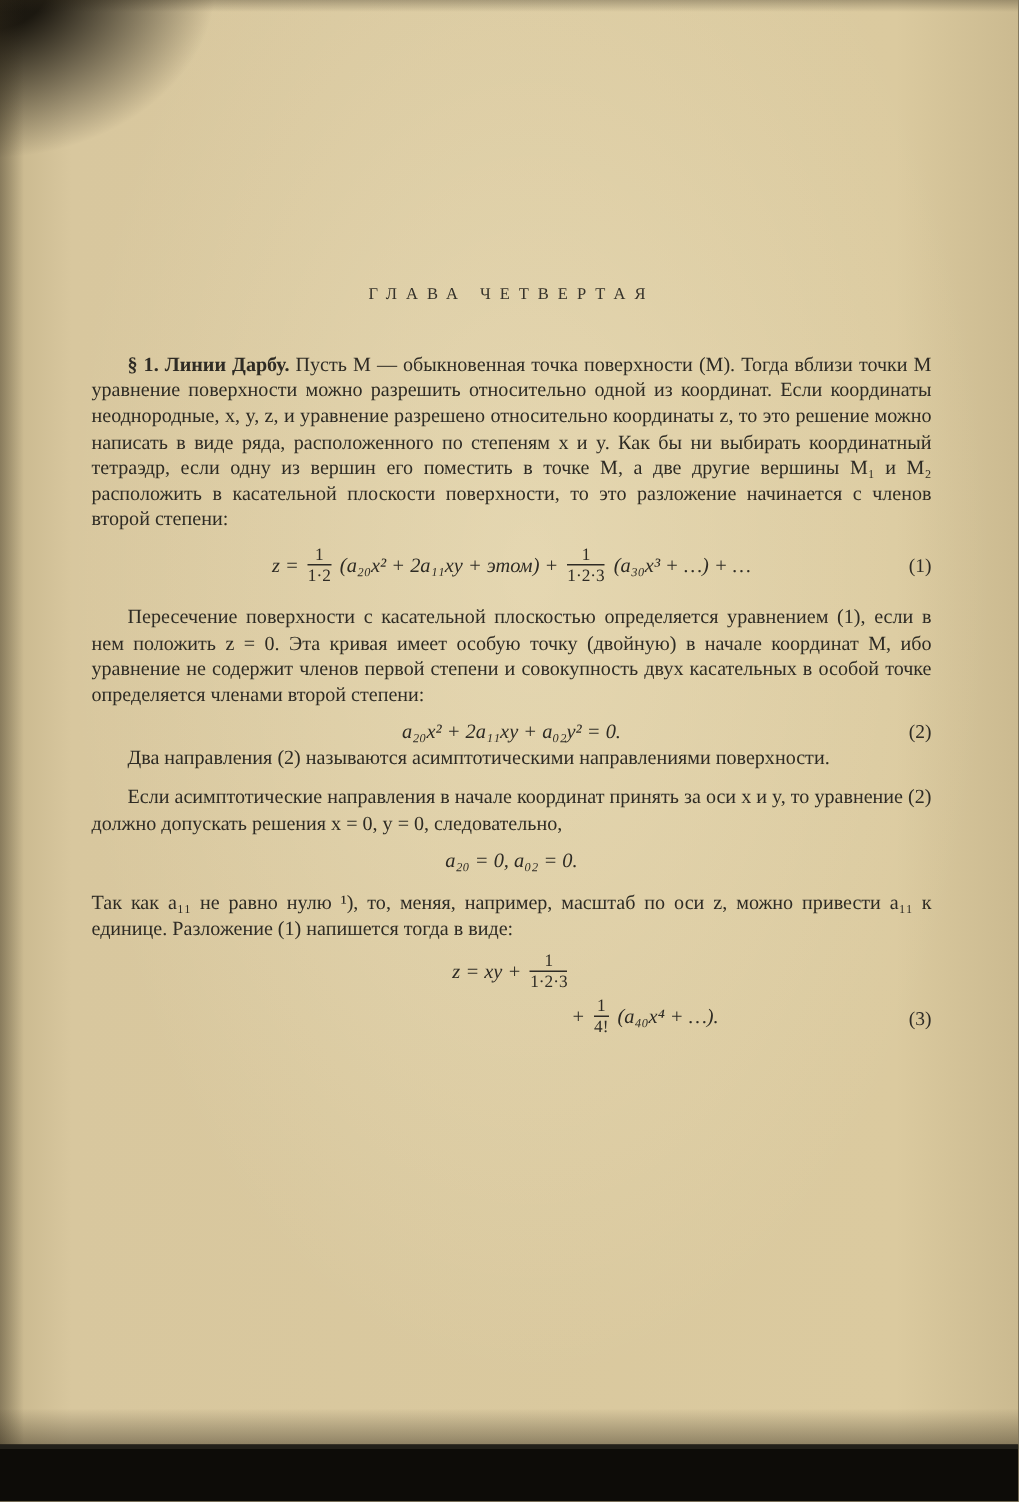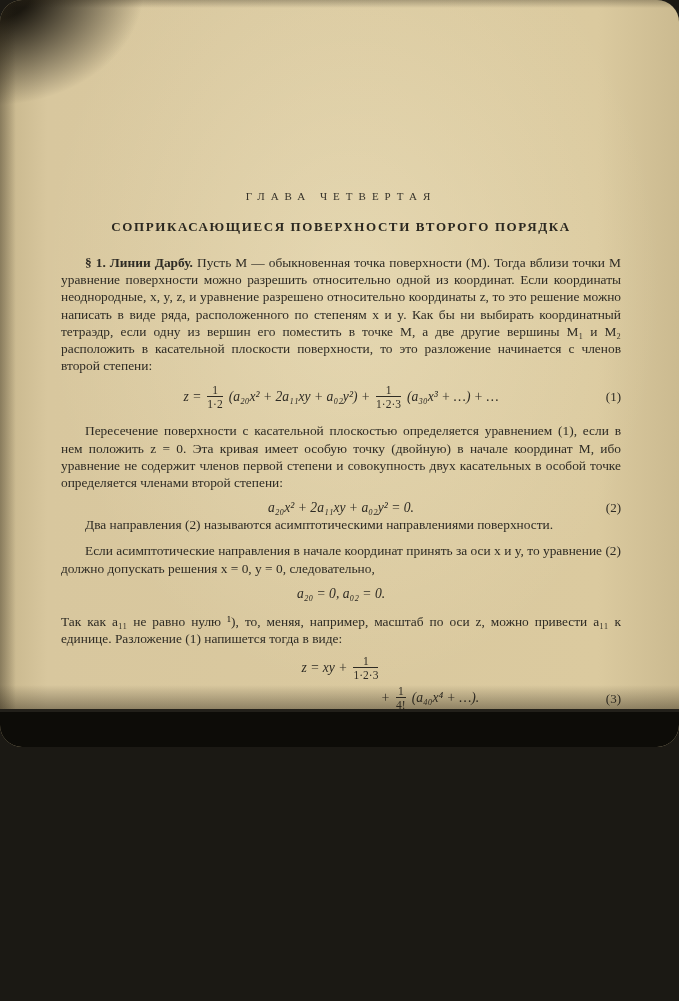--- a/index.html
+++ b/index.html
@@ -1,27 +1,26 @@
 <!DOCTYPE html>
 <html><head>
 <meta charset="utf-8">
 <style>
   * { margin:0; padding:0; box-sizing:border-box; }
   html,body { background:#1b1914; }
   body { width:679px; height:1001px; }
 
   .page {
-    position:relative; width:679px; height:747px; overflow:hidden;
+    position:relative; width:679px; height:1001px; overflow:hidden;
     background:
       radial-gradient(ellipse at 52% 38%, rgba(255,248,220,0.30), rgba(255,248,220,0) 62%),
       linear-gradient(to right, #c6b58b 0%, #d8c79e 7%, #dbca9f 88%, #cbba90 100%);
     background-color:#d8c79e;
     font-family:"Liberation Serif", serif;
     color:#2e2b24;
-    border-radius:22px;
   }
 
   .corner-tl {
     position:absolute; top:0; left:0; width:150px; height:110px; pointer-events:none;
     background: radial-gradient(ellipse at -5% -10%, rgba(18,15,9,0.95) 18%, rgba(18,15,9,0.0) 68%);
   }
   .edge-left {
     position:absolute; top:0; left:0; width:16px; height:100%; pointer-events:none;
     background: linear-gradient(to right, rgba(45,38,24,0.40), rgba(45,38,24,0));
   }
@@ -51,21 +50,21 @@
   .title {
     margin-top:17px; text-align:center; font-size:13px; font-weight:bold;
     letter-spacing:1.6px; color:#2b2820;
   }
 
   .content p {
     font-size:13.4px; line-height:17.2px; text-align:justify;
     color:#2e2b24;
   }
   .indent { text-indent:24px; }
-  .first-para { margin-top:19px; }
+  .first-para { margin-top:32px; }
   .lead-bold { font-weight:bold; }
 
   .equation {
     position:relative; text-align:center; font-style:italic;
     font-size:13.6px; line-height:16px;
   }
   .eq-row { display:inline-flex; align-items:center; gap:4px; }
   .eq-no {
     position:absolute; right:0; top:50%; transform:translateY(-50%);
     font-style:normal; font-size:13px;
@@ -97,32 +96,31 @@
 </style>
 </head>
 <body>
 
 <div class="page">
 
   <div class="content">
 
     <div class="chapter">ГЛАВА ЧЕТВЕРТАЯ</div>
 
-    <div class="title">СОПРИКАСАЮЩИЕСЯ ПОВЕРХНОСТИ ВТОРОГО ПОРЯДКА</div>
 
     <p class="indent first-para"><span class="lead-bold">§ 1. Линии Дарбу.</span><span> Пусть M — обыкновенная точка поверхности (M). Тогда вблизи точки M уравнение поверхности можно разрешить относительно одной из координат. Если координаты неоднородные, x, y, z, и уравнение разрешено относительно координаты z, то это решение можно написать в виде ряда, расположенного по степеням x и y. Как бы ни выбирать координатный тетраэдр, если одну из вершин его поместить в точке M, а две другие вершины M₁ и M₂ расположить в касательной плоскости поверхности, то это разложение начинается с членов второй степени:</span></p>
 
     <div class="equation eq1">
       <span class="eq-row">
         <span>z =</span>
         <span class="frac">
           <span class="num">1</span>
           <span class="den">1·2</span>
         </span>
-        <span>(a₂₀x² + 2a₁₁xy + a₀₂y²) +</span>
+        <span>(a₂₀x² + 2a₁₁xy + этом) +</span>
         <span class="frac">
           <span class="num">1</span>
           <span class="den">1·2·3</span>
         </span>
         <span>(a₃₀x³ + …) + …</span>
       </span>
       <span class="eq-no">(1)</span>
     </div>
 
     <p class="indent">Пересечение поверхности с касательной плоскостью определяется уравнением (1), если в нем положить z = 0. Эта кривая имеет особую точку (двойную) в начале координат M, ибо уравнение не содержит членов первой степени и совокупность двух касательных в особой точке определяется членами второй степени:</p>

